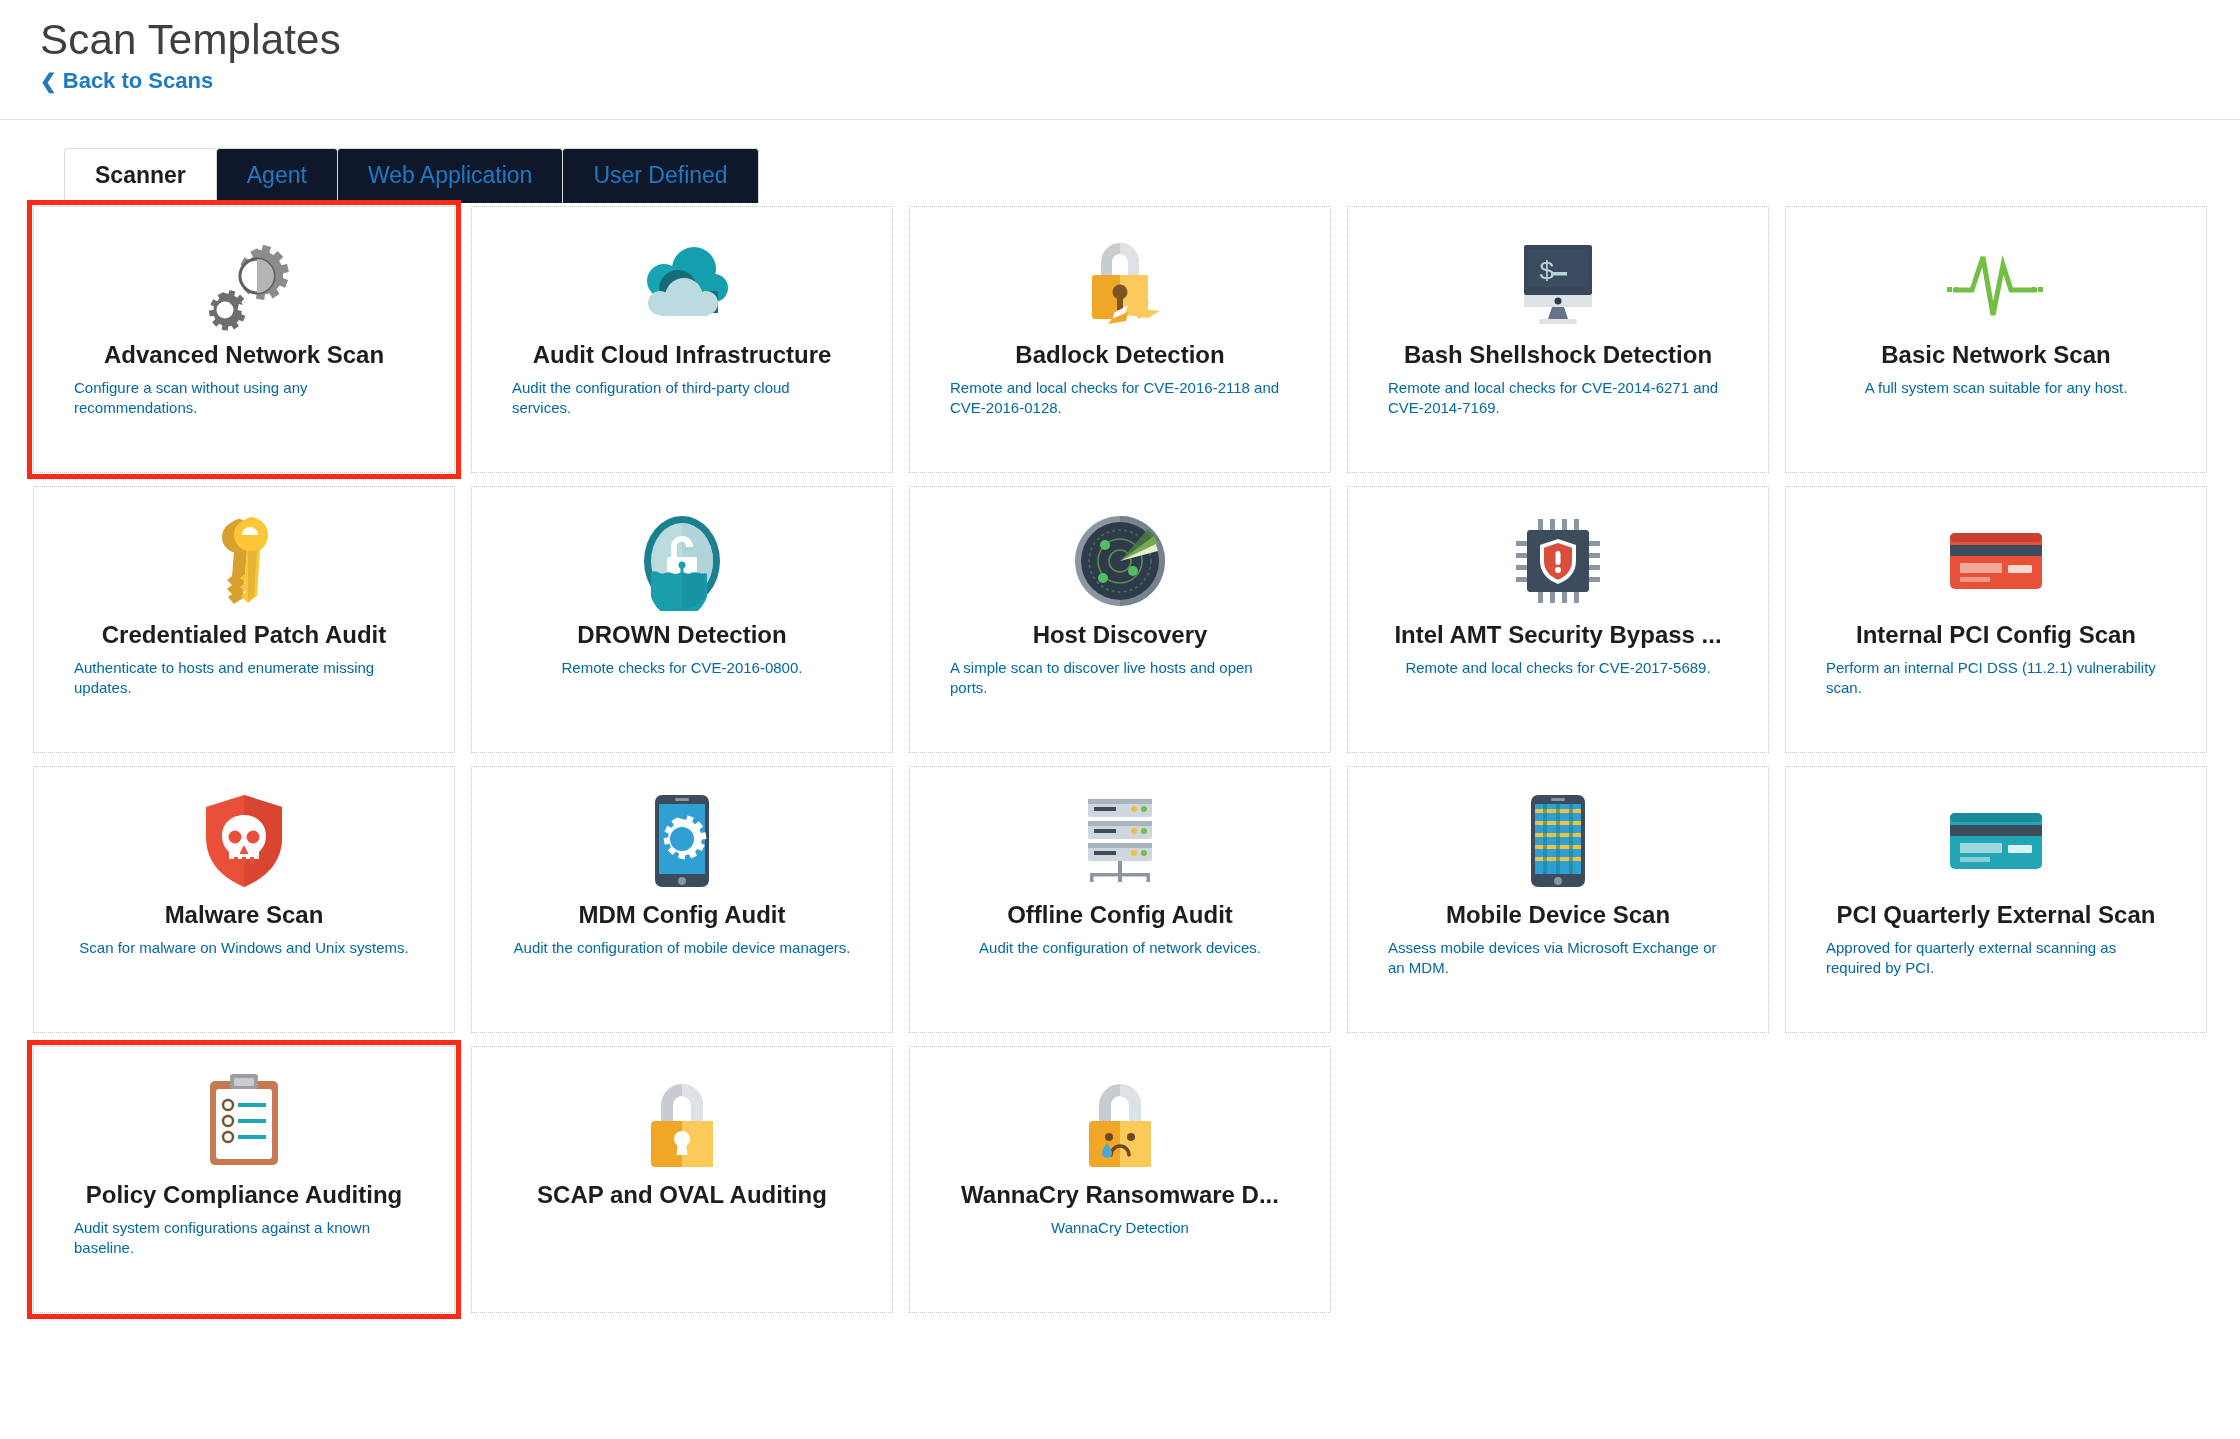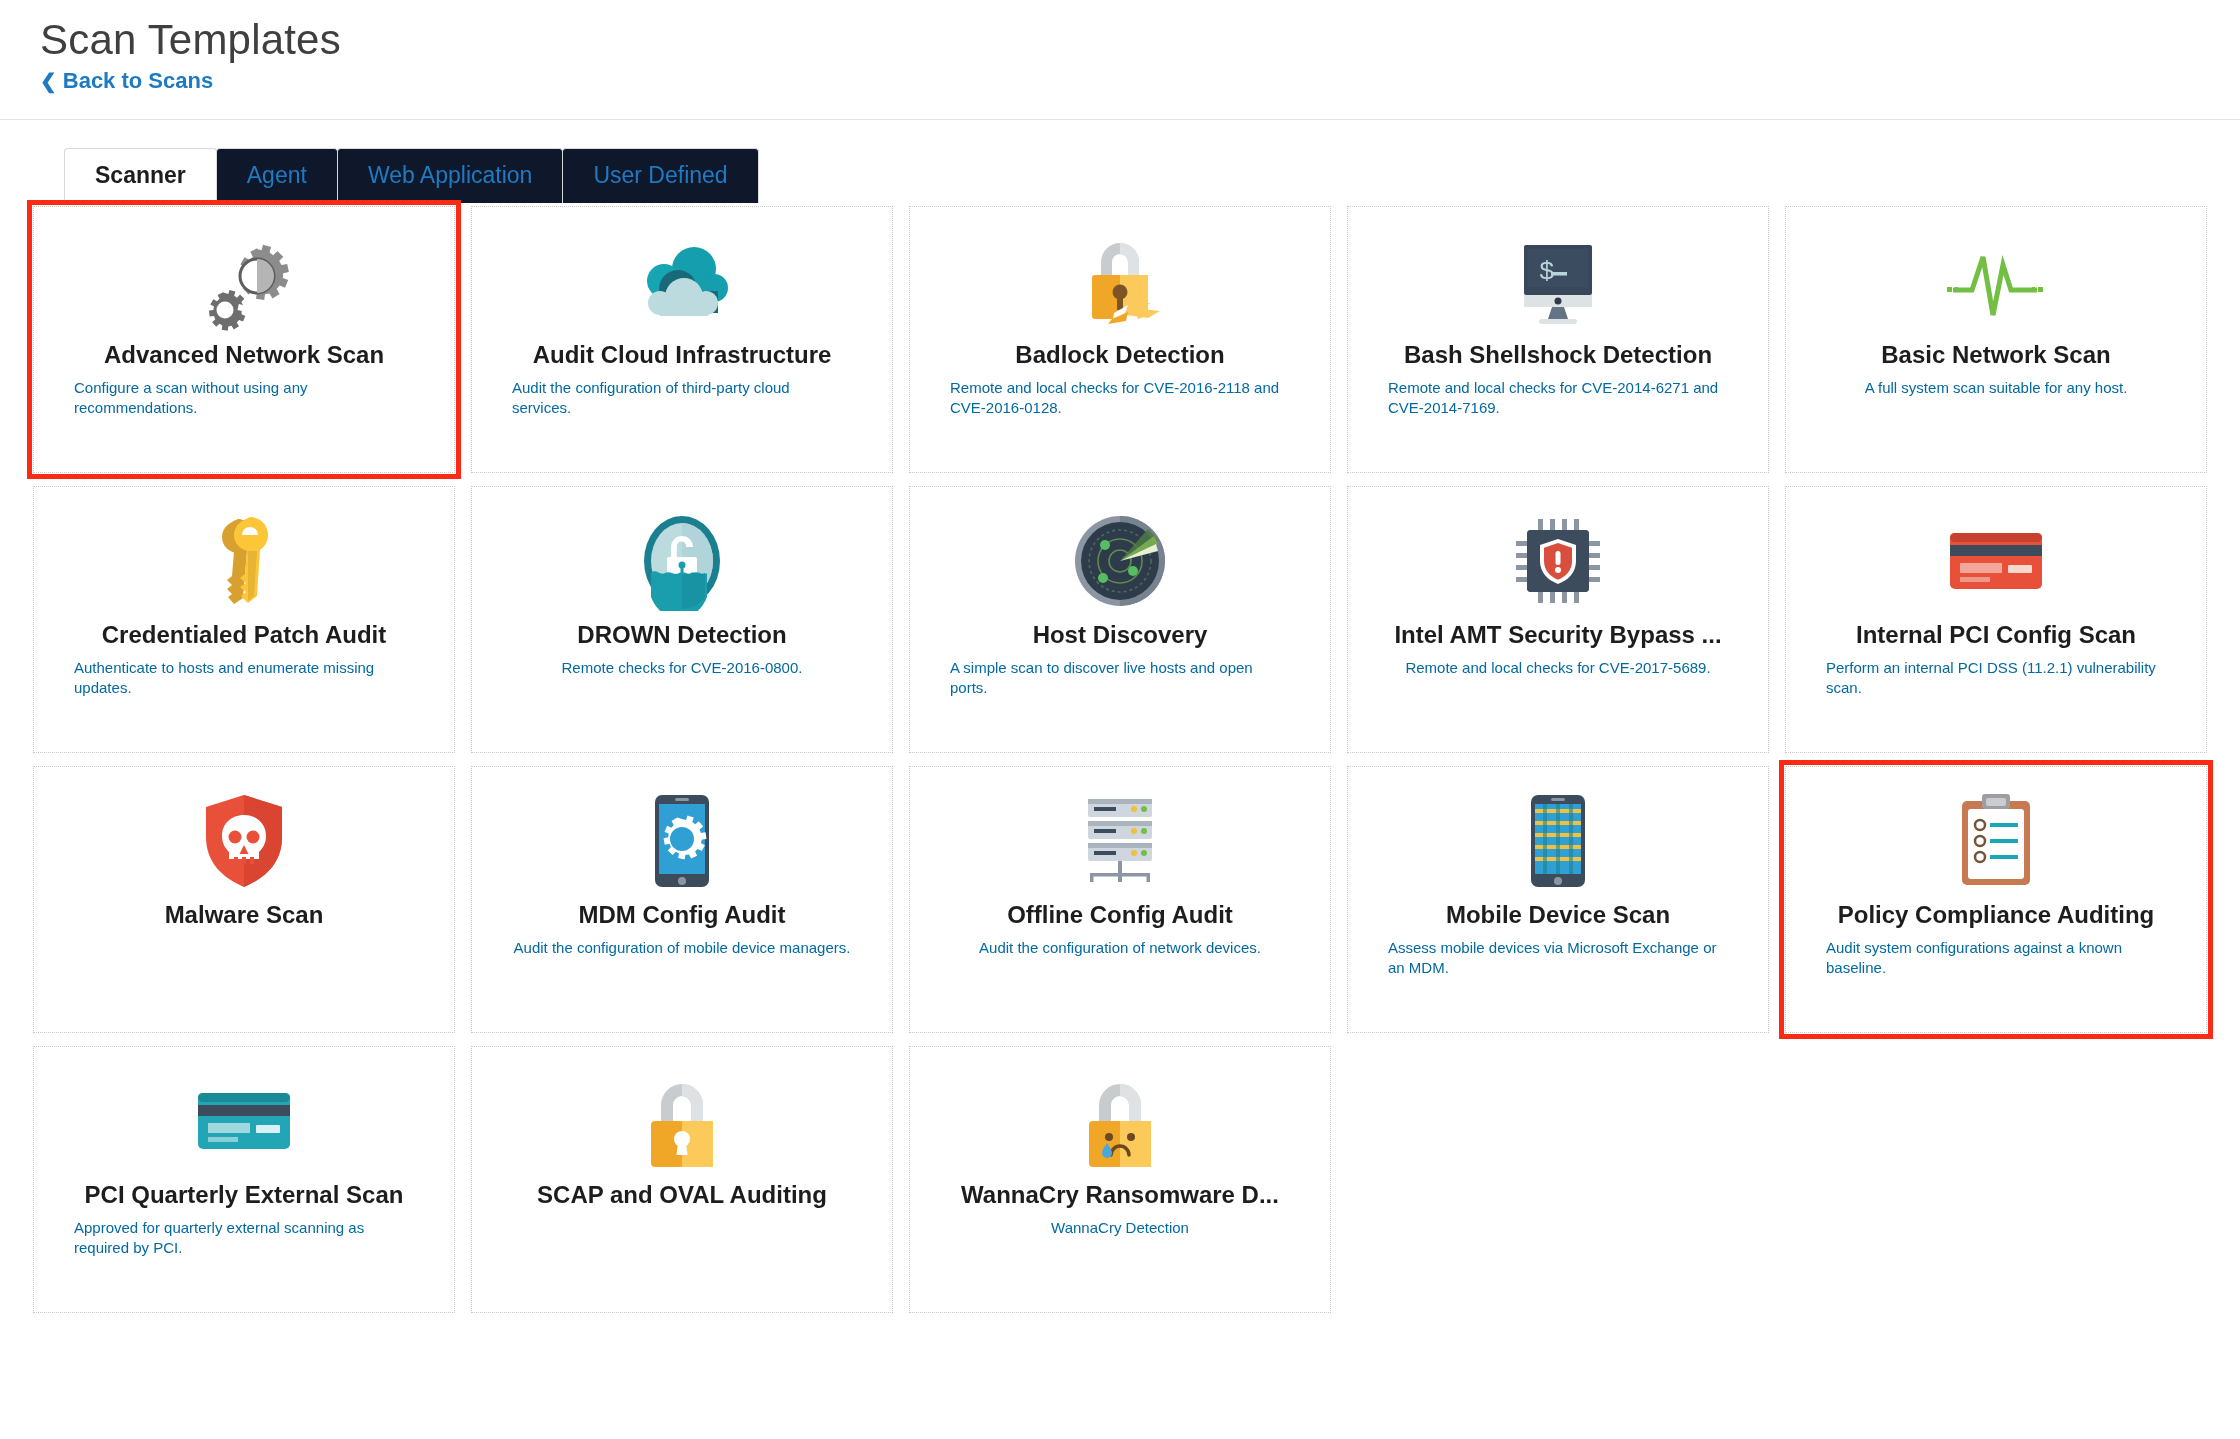--- a/index.html
+++ b/index.html
@@ -372,20 +372,21 @@
     <path d="M44 24c13 0 22 9 22 21 0 7-3 12-7 16v7H29v-7c-4-4-7-9-7-16 0-12 9-21 22-21z" fill="#ffffff"></path>
     <circle cx="35" cy="46" r="6.5" fill="#e8503a"></circle>
     <circle cx="53" cy="46" r="6.5" fill="#e8503a"></circle>
     <path d="M44 54l-4.5 9h9z" fill="#e8503a"></path>
     <rect x="34" y="66" width="4" height="7" fill="#e8503a"></rect>
     <rect x="42" y="66" width="4" height="7" fill="#e8503a"></rect>
     <rect x="50" y="66" width="4" height="7" fill="#e8503a"></rect>
   </svg>
         </div>
         <div class="card-title">Malware Scan</div>
+        <div class="card-desc">Scan for malware on Windows and Unix systems.</div>
       </div>
     </div>
     <div class="card-slot">
       <div class="card">
         <div class="card-icon">
           <svg width="70" height="100" viewBox="0 0 70 100">
     <rect x="8" y="4" width="54" height="92" rx="7" fill="#3d4c5c"></rect>
     <rect x="12" y="13" width="46" height="70" fill="#2f9fd4"></rect>
     <rect x="28" y="7" width="14" height="3" rx="1.5" fill="#8c96a3"></rect>
     <circle cx="35" cy="90" r="4" fill="#8c96a3"></circle>
@@ -454,20 +455,36 @@
       <rect x="46" y="13" width="4" height="70"></rect>
     </g>
     <rect x="28" y="7" width="14" height="3" rx="1.5" fill="#8c96a3"></rect>
     <circle cx="35" cy="90" r="4" fill="#8c96a3"></circle>
   </svg>
         </div>
         <div class="card-title">Mobile Device Scan</div>
         <div class="card-desc">Assess mobile devices via Microsoft Exchange or an MDM.</div>
       </div>
     </div>
+    <div class="card-slot">
+      <div class="card">
+        <div class="card-icon">
+          <svg width="104" height="72" viewBox="0 0 104 72">
+    <rect x="6" y="8" width="92" height="56" rx="5" fill="#22a5b5"></rect>
+    <rect x="6" y="8" width="92" height="9" rx="5" fill="#1a8a99"></rect>
+    <rect x="6" y="20" width="92" height="11" fill="#3d4c5c"></rect>
+    <rect x="16" y="38" width="42" height="10" fill="#b6e0e6" opacity=".85"></rect>
+    <rect x="64" y="40" width="24" height="8" rx="1" fill="#d8f0f3"></rect>
+    <rect x="16" y="52" width="30" height="5" fill="#b6e0e6" opacity=".7"></rect>
+  </svg>
+        </div>
+        <div class="card-title">PCI Quarterly External Scan</div>
+        <div class="card-desc">Approved for quarterly external scanning as required by PCI.</div>
+      </div>
+    </div>
     <div class="card-slot highlight">
       <div class="card">
         <div class="card-icon">
           <svg width="84" height="100" viewBox="0 0 84 100">
     <rect x="8" y="10" width="68" height="84" rx="5" fill="#c77a52"></rect>
     <rect x="14" y="18" width="56" height="70" rx="3" fill="#ffffff"></rect>
     <rect x="28" y="3" width="28" height="15" rx="3" fill="#9e9e9e"></rect>
     <rect x="32" y="7" width="20" height="8" rx="2" fill="#c9cdd1"></rect>
     <g>
       <circle cx="26" cy="34" r="5" fill="none" stroke="#7a5236" stroke-width="2.5"></circle>
@@ -479,36 +496,20 @@
     </g>
   </svg>
         </div>
         <div class="card-title">Policy Compliance Auditing</div>
         <div class="card-desc">Audit system configurations against a known baseline.</div>
       </div>
     </div>
     <div class="card-slot">
       <div class="card">
         <div class="card-icon">
-          <svg width="104" height="72" viewBox="0 0 104 72">
-    <rect x="6" y="8" width="92" height="56" rx="5" fill="#22a5b5"></rect>
-    <rect x="6" y="8" width="92" height="9" rx="5" fill="#1a8a99"></rect>
-    <rect x="6" y="20" width="92" height="11" fill="#3d4c5c"></rect>
-    <rect x="16" y="38" width="42" height="10" fill="#b6e0e6" opacity=".85"></rect>
-    <rect x="64" y="40" width="24" height="8" rx="1" fill="#d8f0f3"></rect>
-    <rect x="16" y="52" width="30" height="5" fill="#b6e0e6" opacity=".7"></rect>
-  </svg>
-        </div>
-        <div class="card-title">PCI Quarterly External Scan</div>
-        <div class="card-desc">Approved for quarterly external scanning as required by PCI.</div>
-      </div>
-    </div>
-    <div class="card-slot">
-      <div class="card">
-        <div class="card-icon">
           <svg width="86" height="100" viewBox="0 0 86 100">
     <path d="M22 50V34a21 21 0 0 1 42 0v16H52V34a9 9 0 0 0-18 0v16z" fill="#c9ccce"></path>
     <path d="M43 13a21 21 0 0 1 21 21v16H52V34a9 9 0 0 0-9-9z" fill="#dfe2e4"></path>
     <rect x="12" y="50" width="62" height="46" rx="4" fill="#f0a728"></rect>
     <path d="M43 50h31v46H43z" fill="#fcca5a"></path>
     <circle cx="43" cy="68" r="8" fill="#ffffff"></circle>
     <path d="M39.5 68h7l2 16h-11z" fill="#ffffff"></path>
   </svg>
         </div>
         <div class="card-title">SCAP and OVAL Auditing</div>

